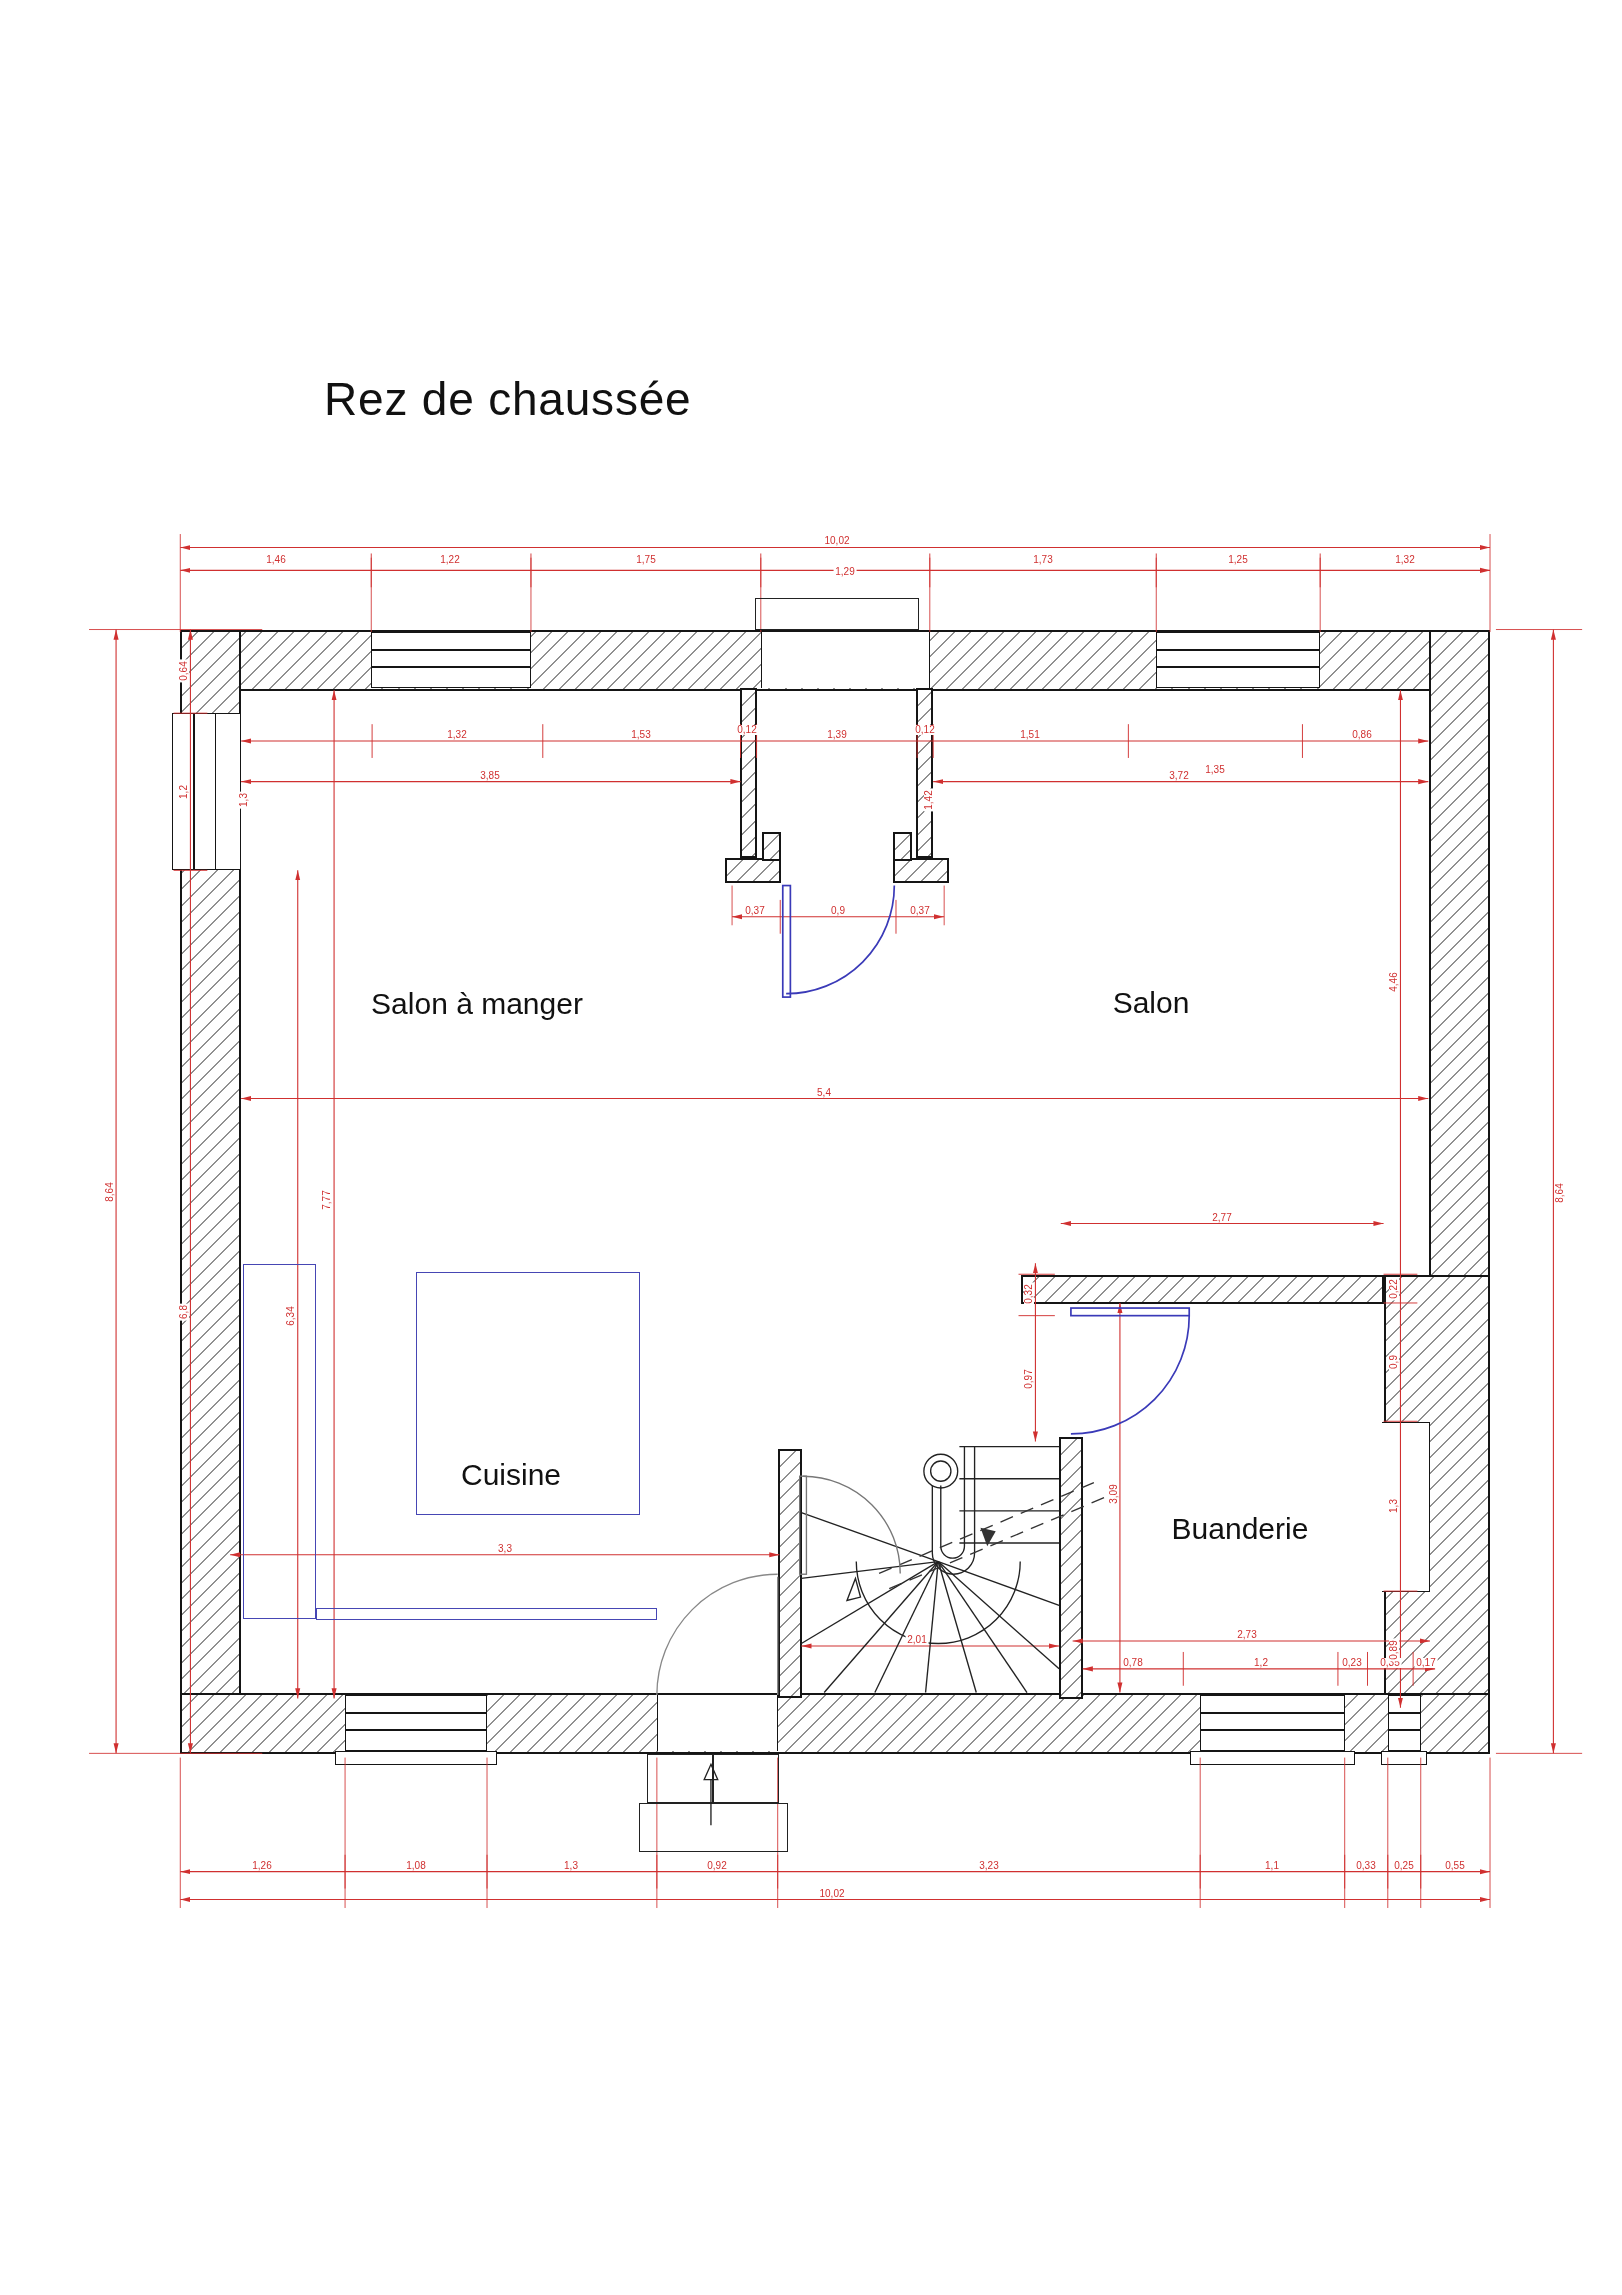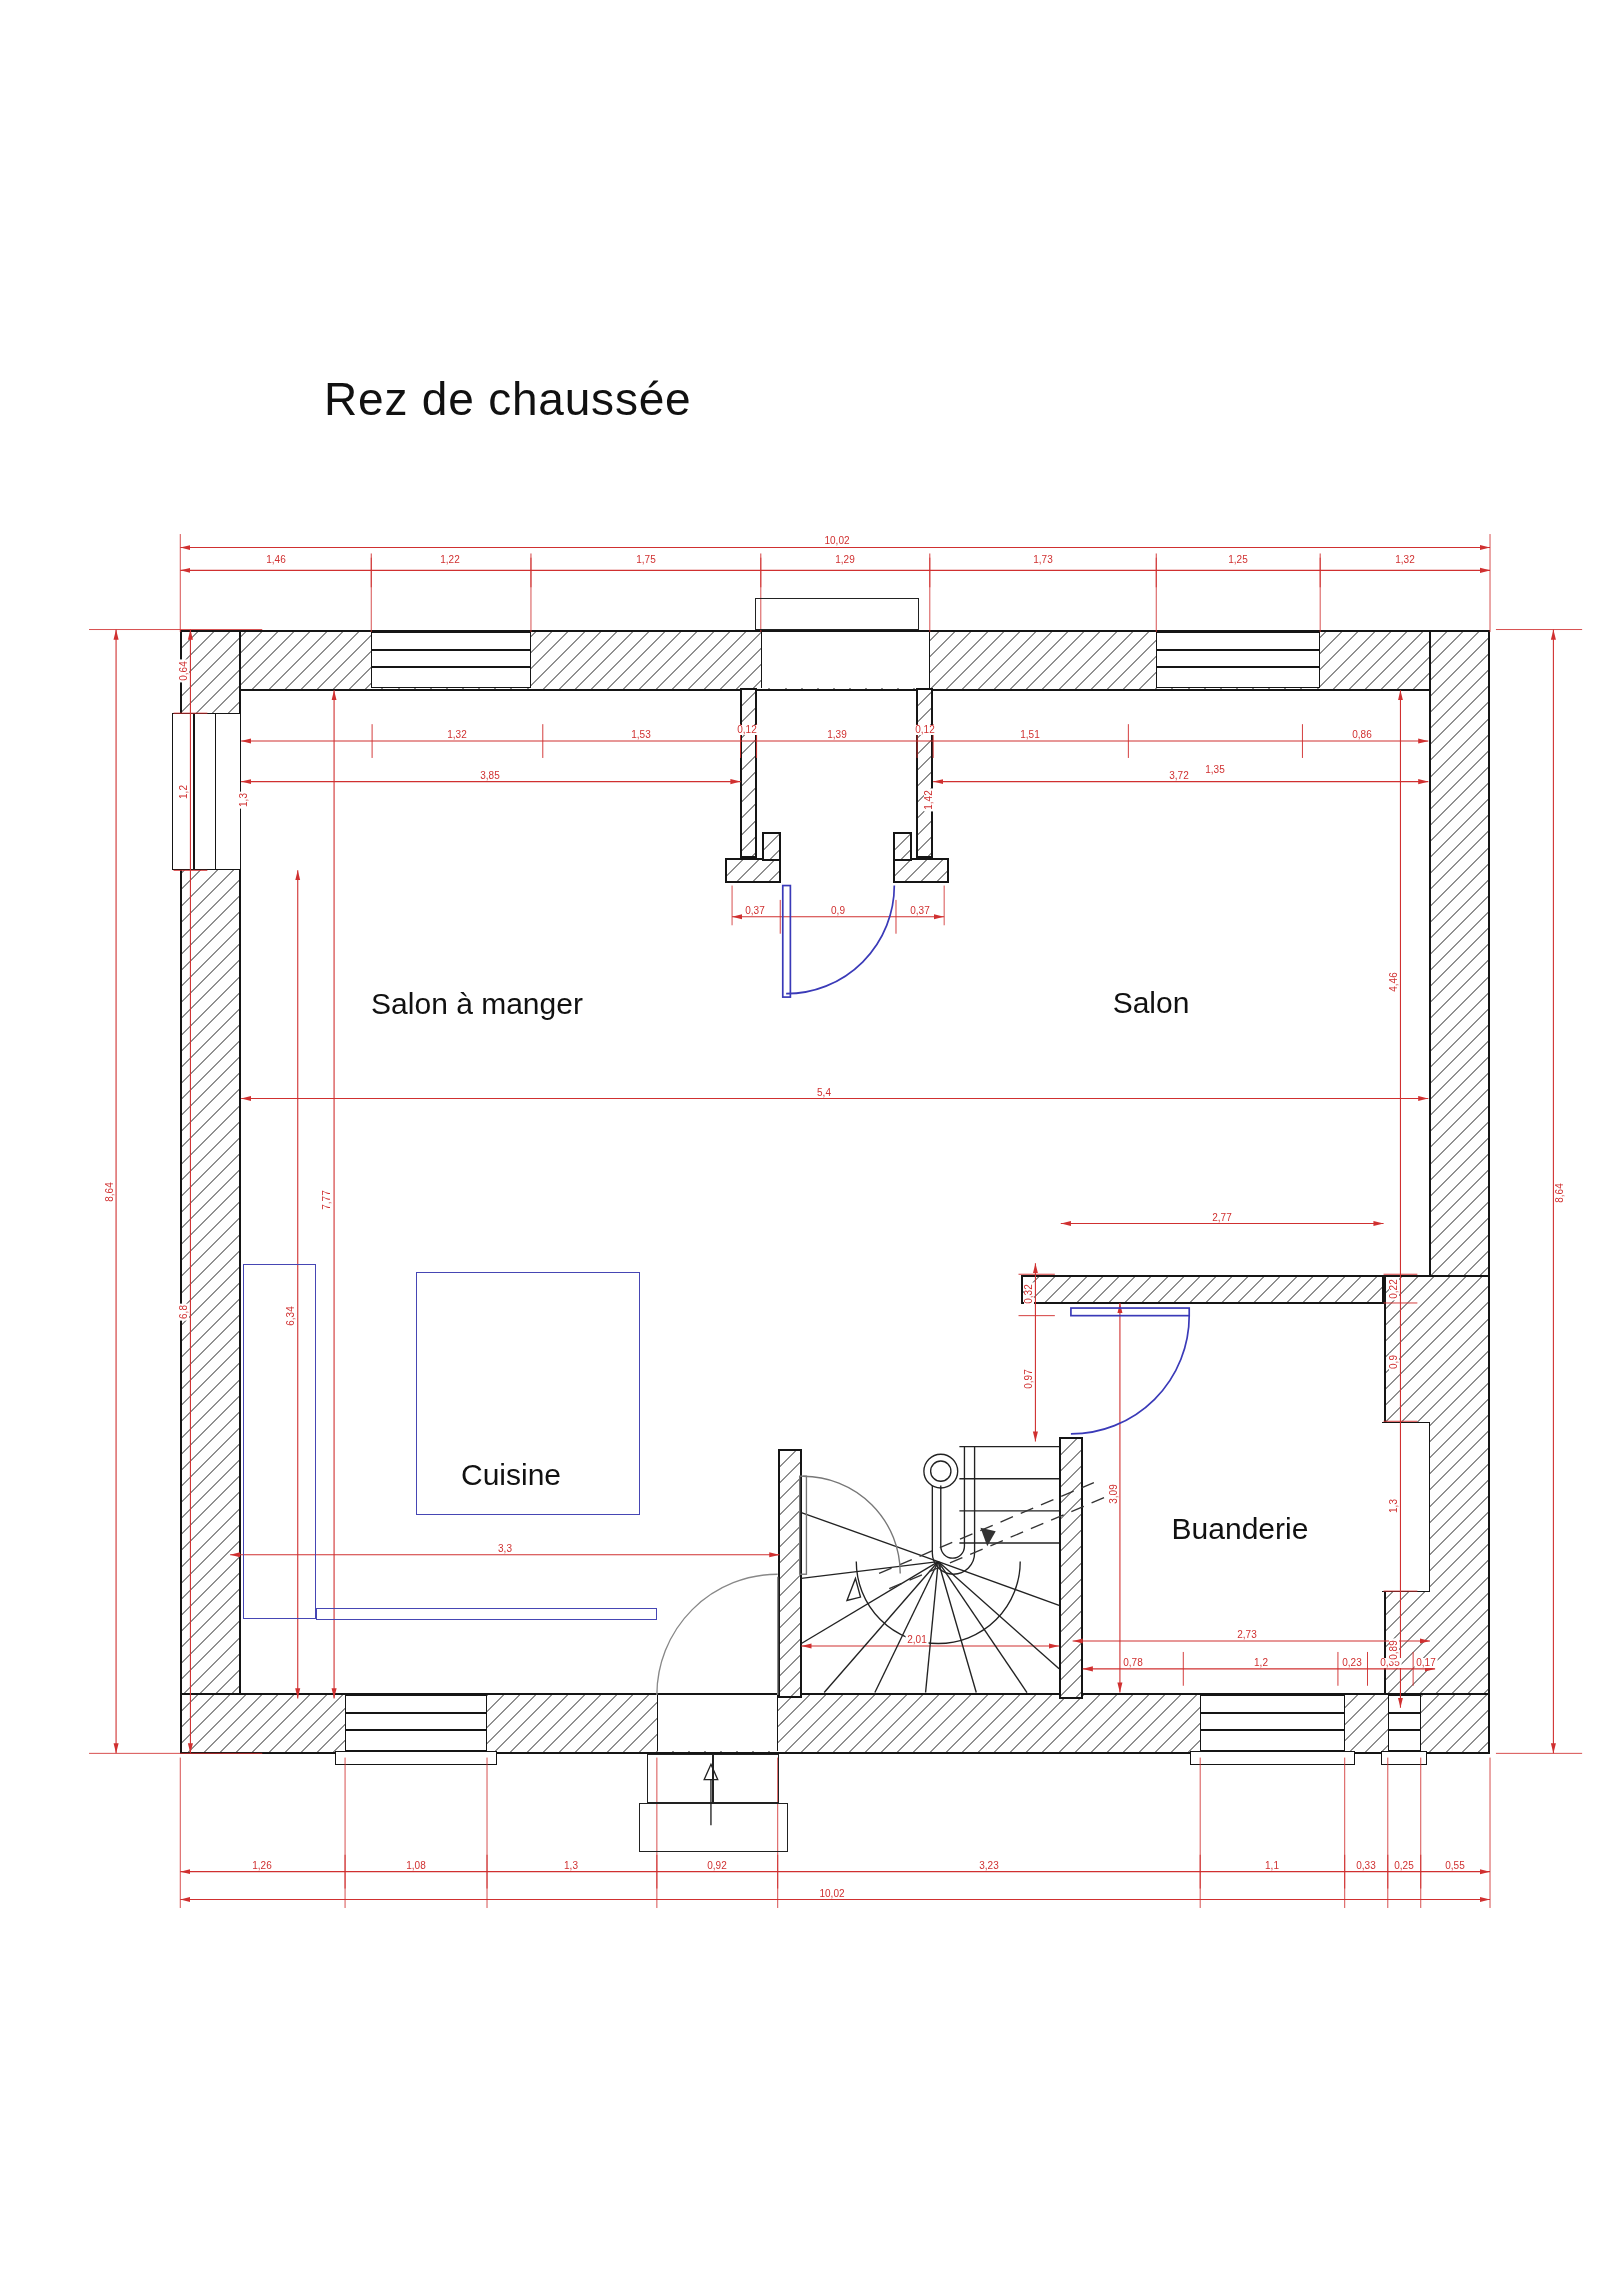--- a/index.html
+++ b/index.html
@@ -221,21 +221,21 @@
   <div class="title">Rez de chaussée</div>
   <div class="room" style="left:477px;top:1004px">Salon à manger</div>
   <div class="room" style="left:1151px;top:1003px">Salon</div>
   <div class="room" style="left:511px;top:1475px">Cuisine</div>
   <div class="room" style="left:1240px;top:1529px">Buanderie</div>
 
   <span class="d" style="left:837px;top:541px">10,02</span>
   <span class="d" style="left:276px;top:560px">1,46</span>
   <span class="d" style="left:450px;top:560px">1,22</span>
   <span class="d" style="left:646px;top:560px">1,75</span>
-  <span class="d" style="left:845px;top:560px">1,29</span>
+  <span class="d" style="left:845px;top:572px">1,29</span>
   <span class="d" style="left:1043px;top:560px">1,73</span>
   <span class="d" style="left:1238px;top:560px">1,25</span>
   <span class="d" style="left:1405px;top:560px">1,32</span>
   <span class="d" style="left:457px;top:735px">1,32</span>
   <span class="d" style="left:641px;top:735px">1,53</span>
   <span class="d" style="left:747px;top:730px">0,12</span>
   <span class="d" style="left:837px;top:735px">1,39</span>
   <span class="d" style="left:925px;top:730px">0,12</span>
   <span class="d" style="left:1030px;top:735px">1,51</span>
   <span class="d" style="left:1215px;top:770px">1,35</span>

